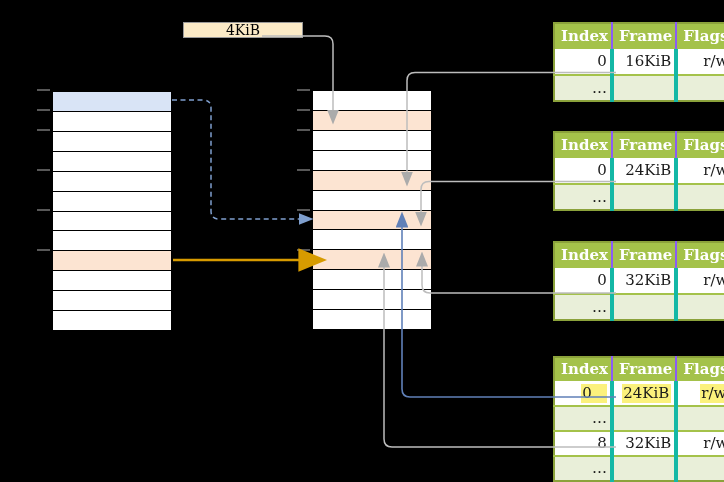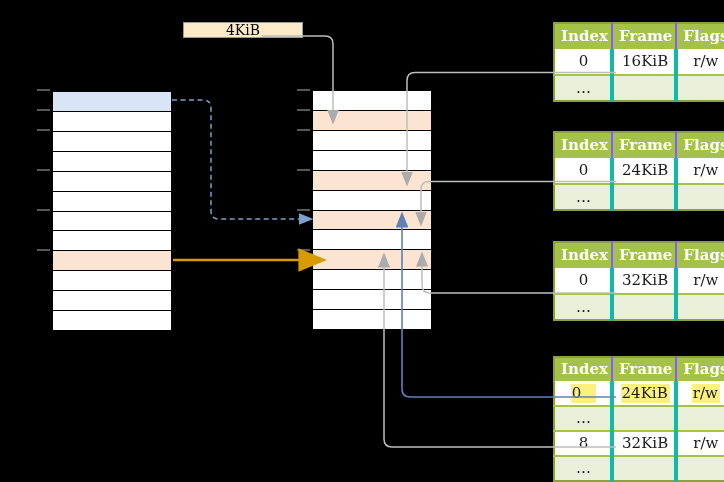--- a/index.html
+++ b/index.html
@@ -13,21 +13,21 @@
     display:flex;flex-direction:column;}
   #col-left{left:52px;top:91px;}
   #col-mid{left:312px;top:90px;}
   .mem-row{flex:1;border-bottom:1px solid var(--row_border);}
   .mem-row:last-child{border-bottom:none;}
   .f-white{background:var(--row_white);}
   .f-blue{background:var(--row_blue);}
   .f-orange{background:var(--row_orange);}
   .pt{position:absolute;left:553px;}
   .pt table{border-collapse:collapse;border:2px solid var(--table_green_border);table-layout:fixed;}
-  .pt th,.pt td{box-sizing:border-box;overflow:hidden;white-space:nowrap;text-align:center;vertical-align:middle;}
+  .pt th,.pt td{box-sizing:border-box;overflow:hidden;white-space:nowrap;text-align:right;vertical-align:middle;}
   .pt th{width:54px;height:26px;background:var(--table_green);color:var(--header_text);
     font-weight:bold;font-size:15px;padding:0 3px 1px 6px;border-left:2px solid #8b5cf6;border-bottom:1px solid #fff;}
   .pt th:nth-child(2){width:61px;}
   .pt th:first-child{border-left:none;}
   .pt td{height:26px;background:var(--row_white);color:var(--text_dark);font-size:15px;
     padding:0 3px 1px 5px;border-left:4px solid #14b8a6;}
   .pt td:first-child{border-left:none;}
   .pt tbody tr:not(:first-child) td{border-top:2px solid var(--table_green);}
   .pt tr.shaded td{background:var(--table_row_shaded);}
   .pt-compact th{height:24px;}

